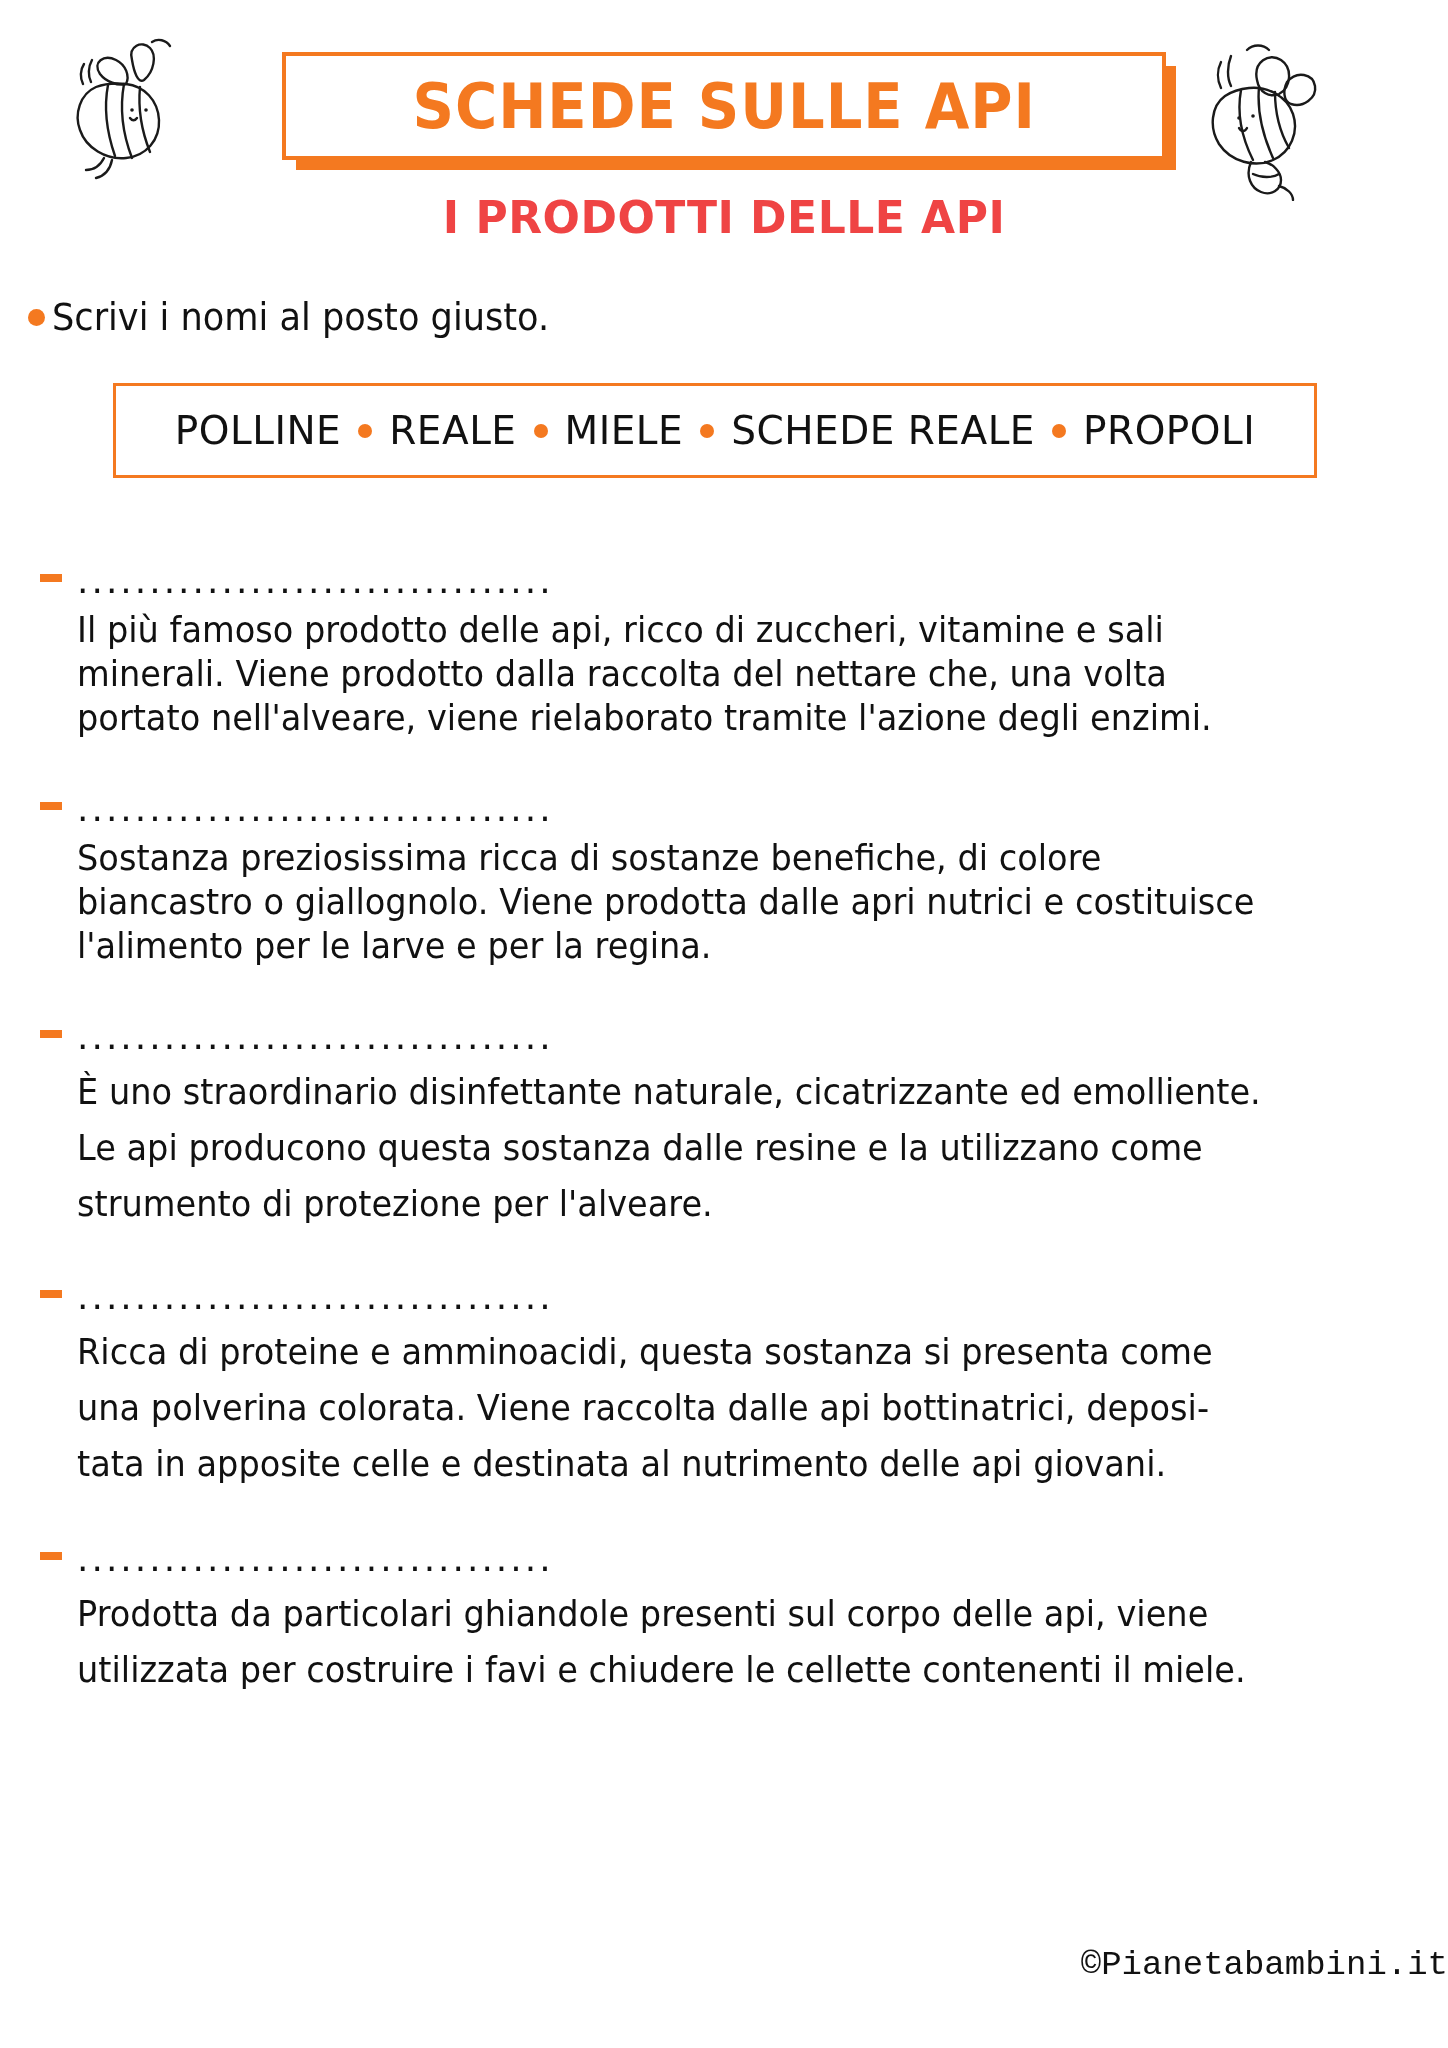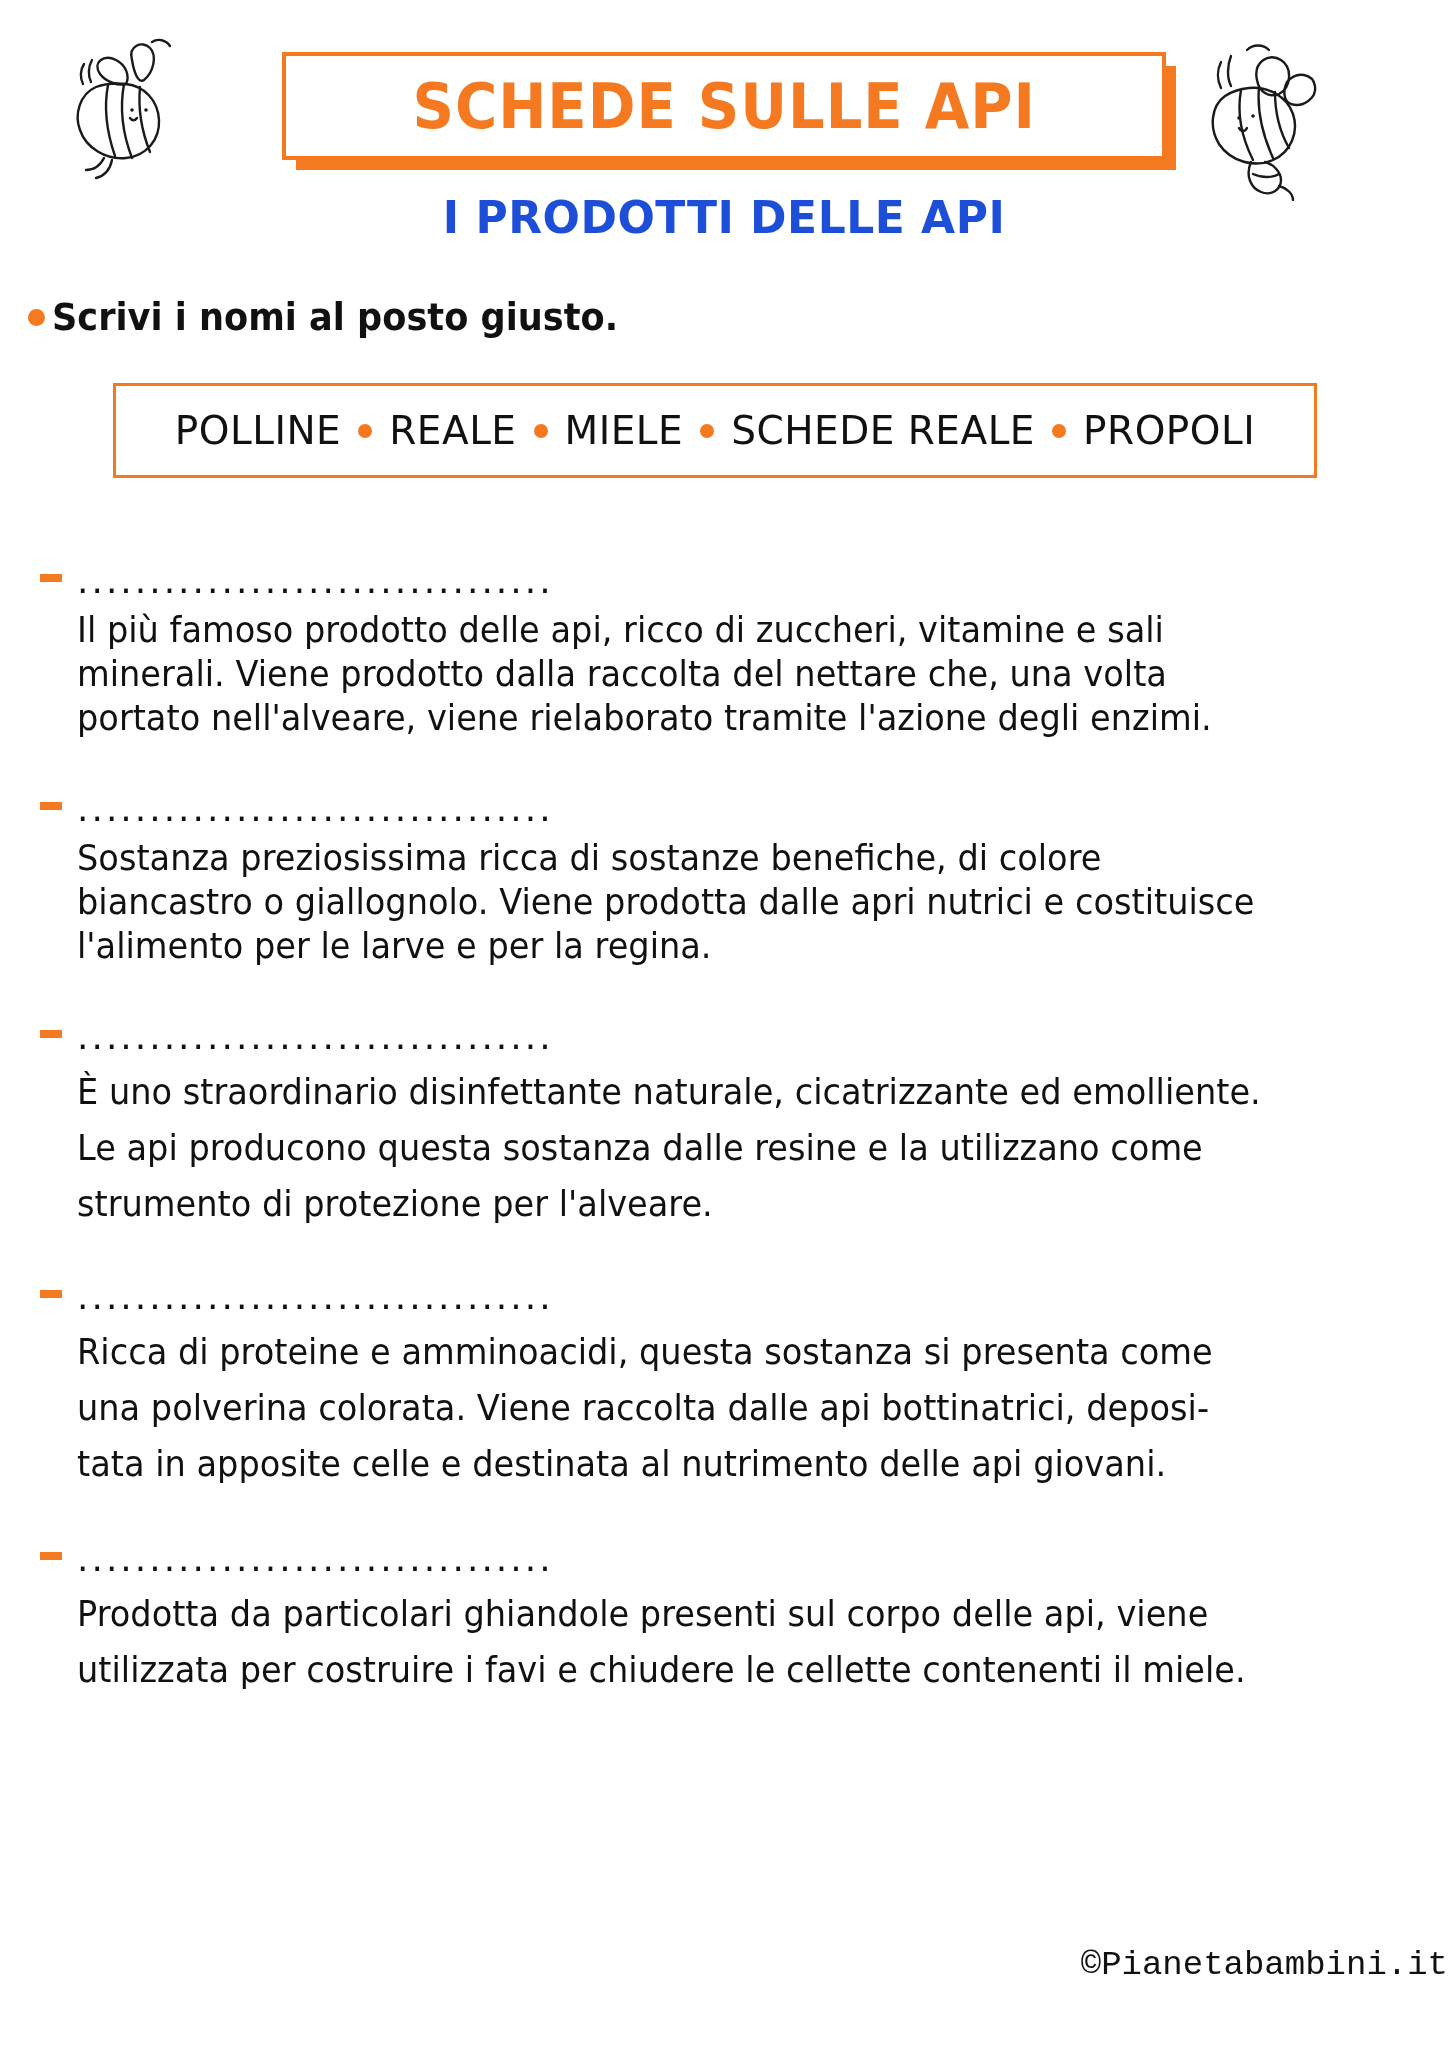--- a/index.html
+++ b/index.html
@@ -77,32 +77,31 @@
 
   .subtitle {
     position: absolute;
     top: 192px;
     left: 0;
     width: 1448px;
     text-align: center;
     font-family: "DejaVu Sans", sans-serif;
     font-weight: bold;
     font-size: 44px;
-    color: #1d4ed8;
+    color: #ef4444;
     letter-spacing: 0.5px;
   }
 
   
   .instruction {
     position: absolute;
     top: 296px;
     left: 28px;
     display: flex;
     align-items: center;
-    font-weight: bold;
   }
   .instruction-bullet {
     width: 17px;
     height: 17px;
     border-radius: 50%;
     background: #F47920;
     margin-right: 7px;
     flex: 0 0 auto;
   }
   .instruction-text {

